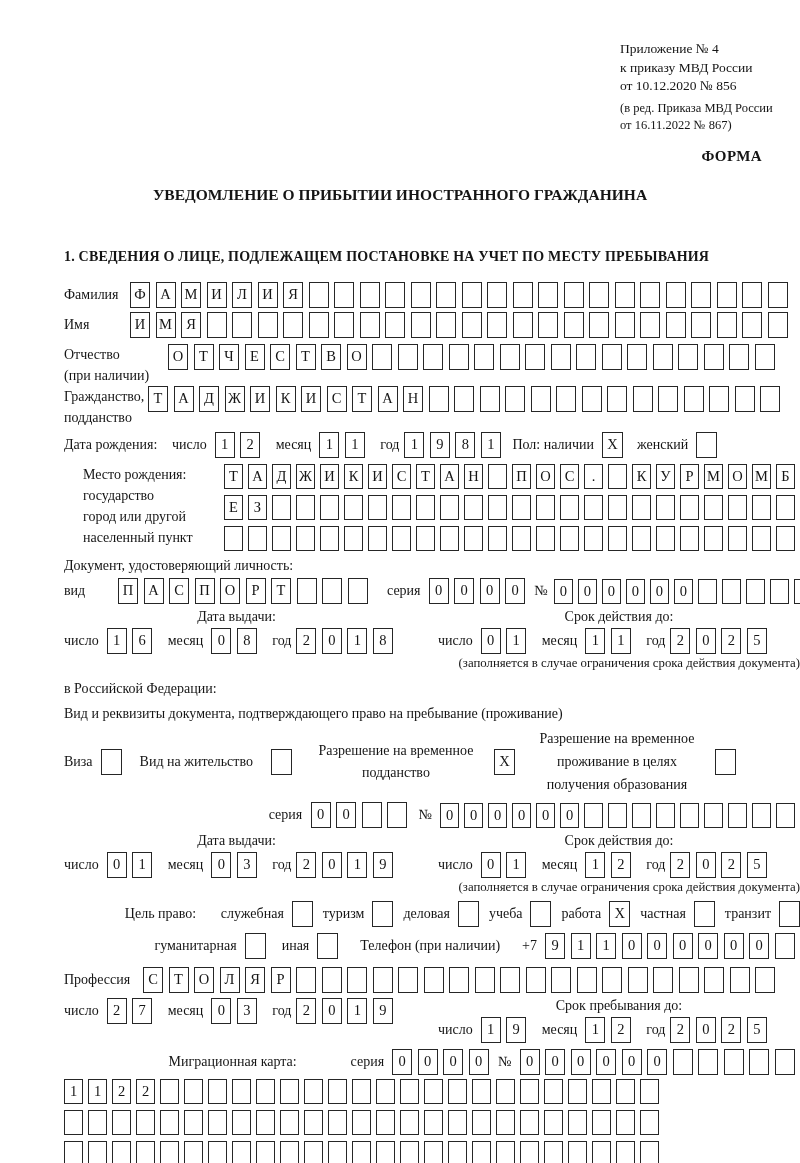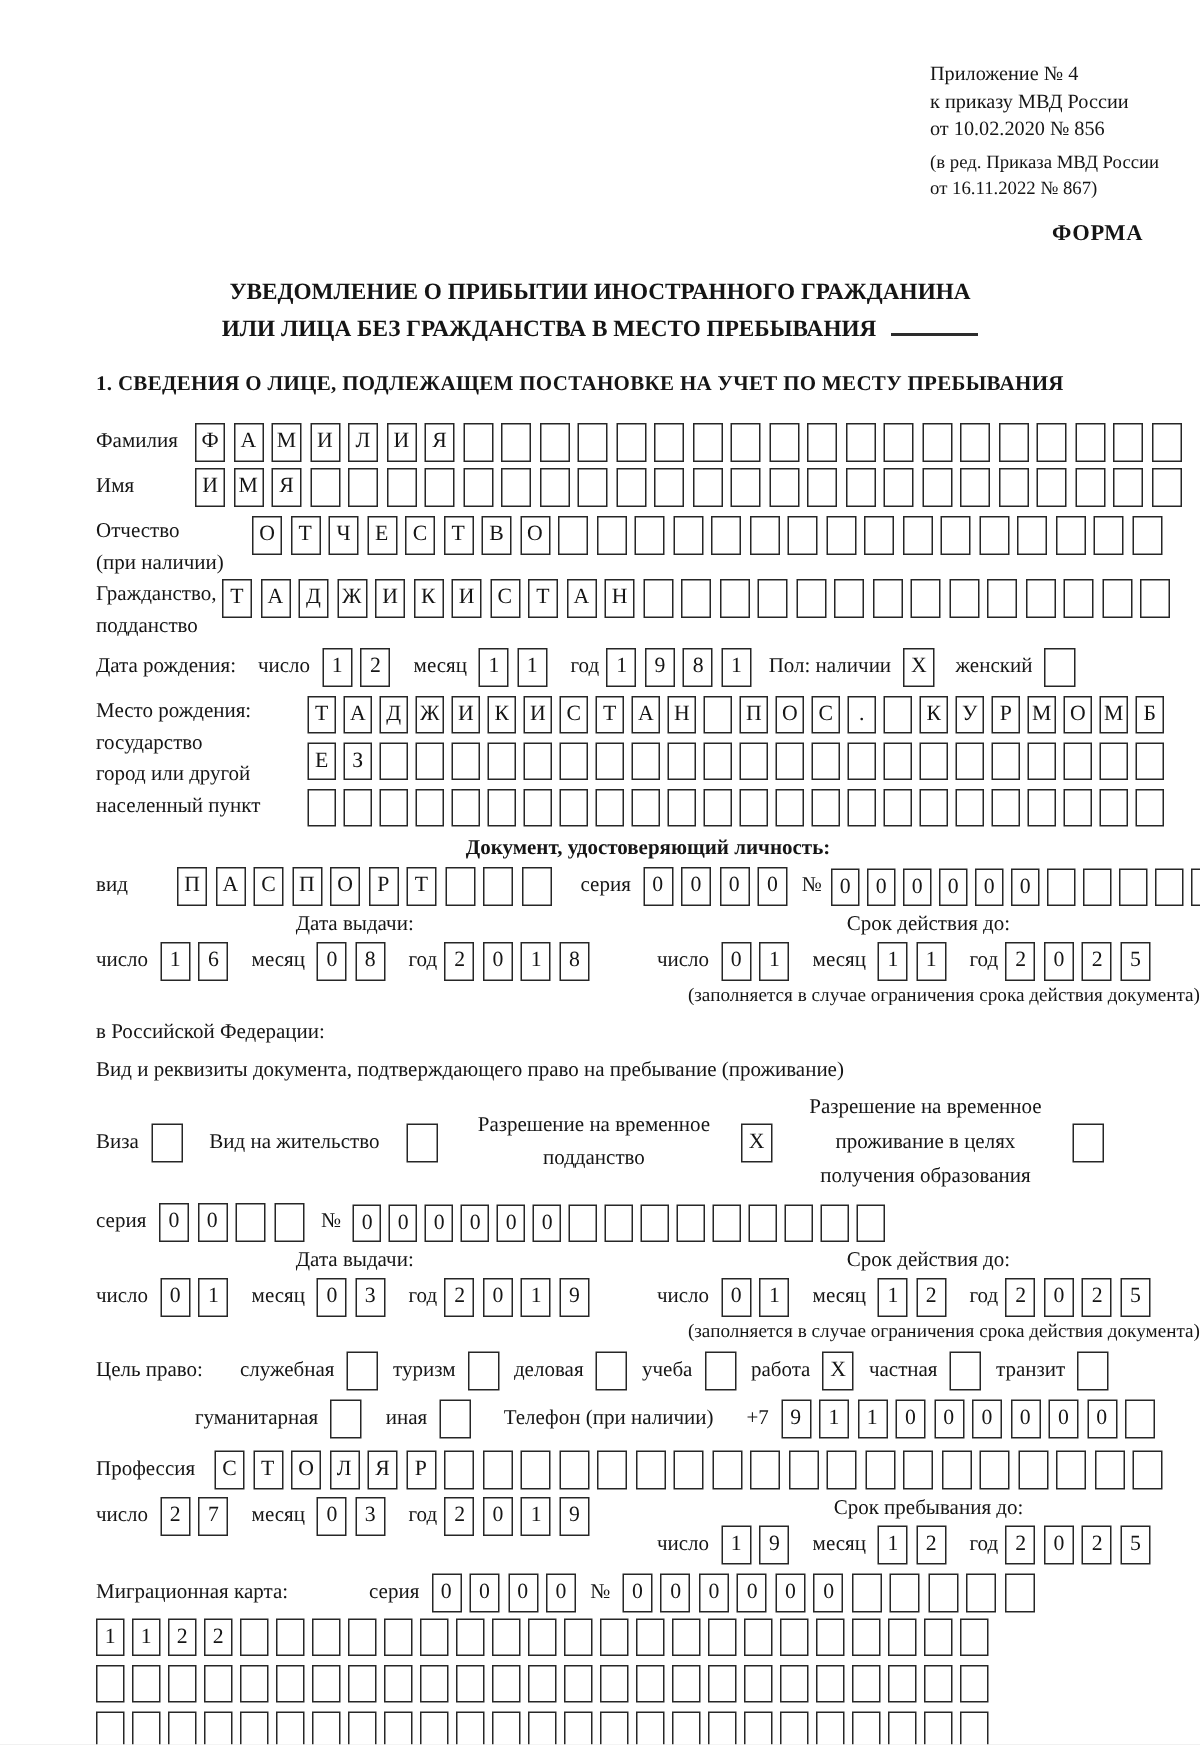--- a/index.html
+++ b/index.html
@@ -37,43 +37,42 @@
   .dpair { display:flex; justify-content:space-between; margin-top:5px; }
   .dg1 { width:345px; } .dg2 { width:362px; }
   .dg-head { text-align:center; margin-bottom:3px; }
   .dg-row { display:flex; align-items:center; }
   .note { font-size:12.8px; text-align:right; margin:2px 0 5px 0; }
 
   .plain { line-height:1.8; }
   .opts { display:flex; align-items:center; margin-top:2px; margin-bottom:6px; }
   .opt-lbl { text-align:center; line-height:1.62; }
   .gap8 { width:8px; flex:none; } .gap12 { width:12px; flex:none; } .gap18 { width:18px; flex:none; }
-  .mt4 { margin-top:4px; } .mt6 { margin-top:6px; } .mt8 { margin-top:8px; }
+  .mt4 { margin-top:4px; } .mt6 { margin-top:6px;justify-content:flex-end; } .mt8 { margin-top:8px; }
   .boxrows > .boxes { margin-bottom:6px; }
-  .head-doc { text-align:center; font-weight:bold; margin:1px 0 4px 0; }
+  .head-doc { text-align:left; font-weight:normal; margin:1px 0 4px 0; }
 </style>
 </head>
 <body>
 
 <div class="page">
 
   <div class="hdr">
     <div>Приложение № 4</div>
     <div>к приказу МВД России</div>
-    <div>от 10.02.2020 № 856</div>
+    <div>от 10.12.2020 № 856</div>
     <div class="gap"></div>
     <div class="sub">(в ред. Приказа МВД России</div>
     <div class="sub">от 16.11.2022 № 867)</div>
   </div>
 
   <div class="forma">ФОРМА</div>
 
   <div class="title">
     <div>УВЕДОМЛЕНИЕ О ПРИБЫТИИ ИНОСТРАННОГО ГРАЖДАНИНА</div>
-    <div><span>ИЛИ ЛИЦА БЕЗ ГРАЖДАНСТВА В МЕСТО ПРЕБЫВАНИЯ</span><span class="blank"></span></div>
   </div>
 
   <div class="sec1">1. СВЕДЕНИЯ О ЛИЦЕ, ПОДЛЕЖАЩЕМ ПОСТАНОВКЕ НА УЧЕТ ПО МЕСТУ ПРЕБЫВАНИЯ</div>
 
   <div class="form">
 
     <div class="row">
       <span class="lbl w66">Фамилия</span>
       <span class="boxes">
           <span class="cb">Ф</span>

